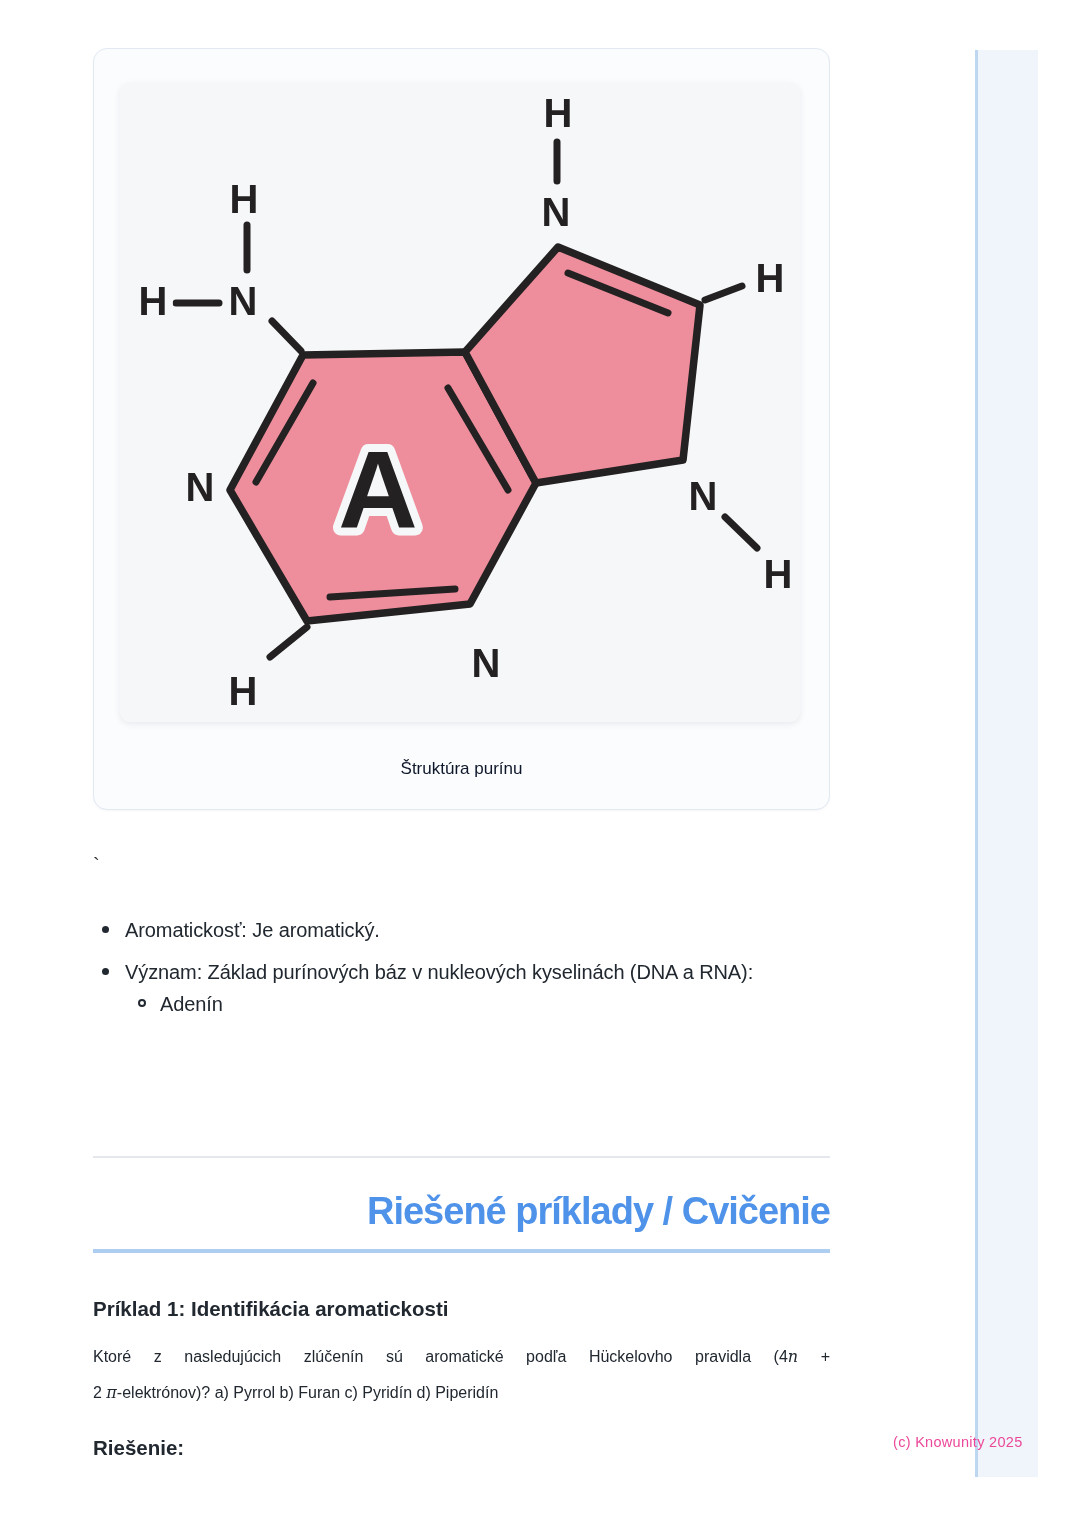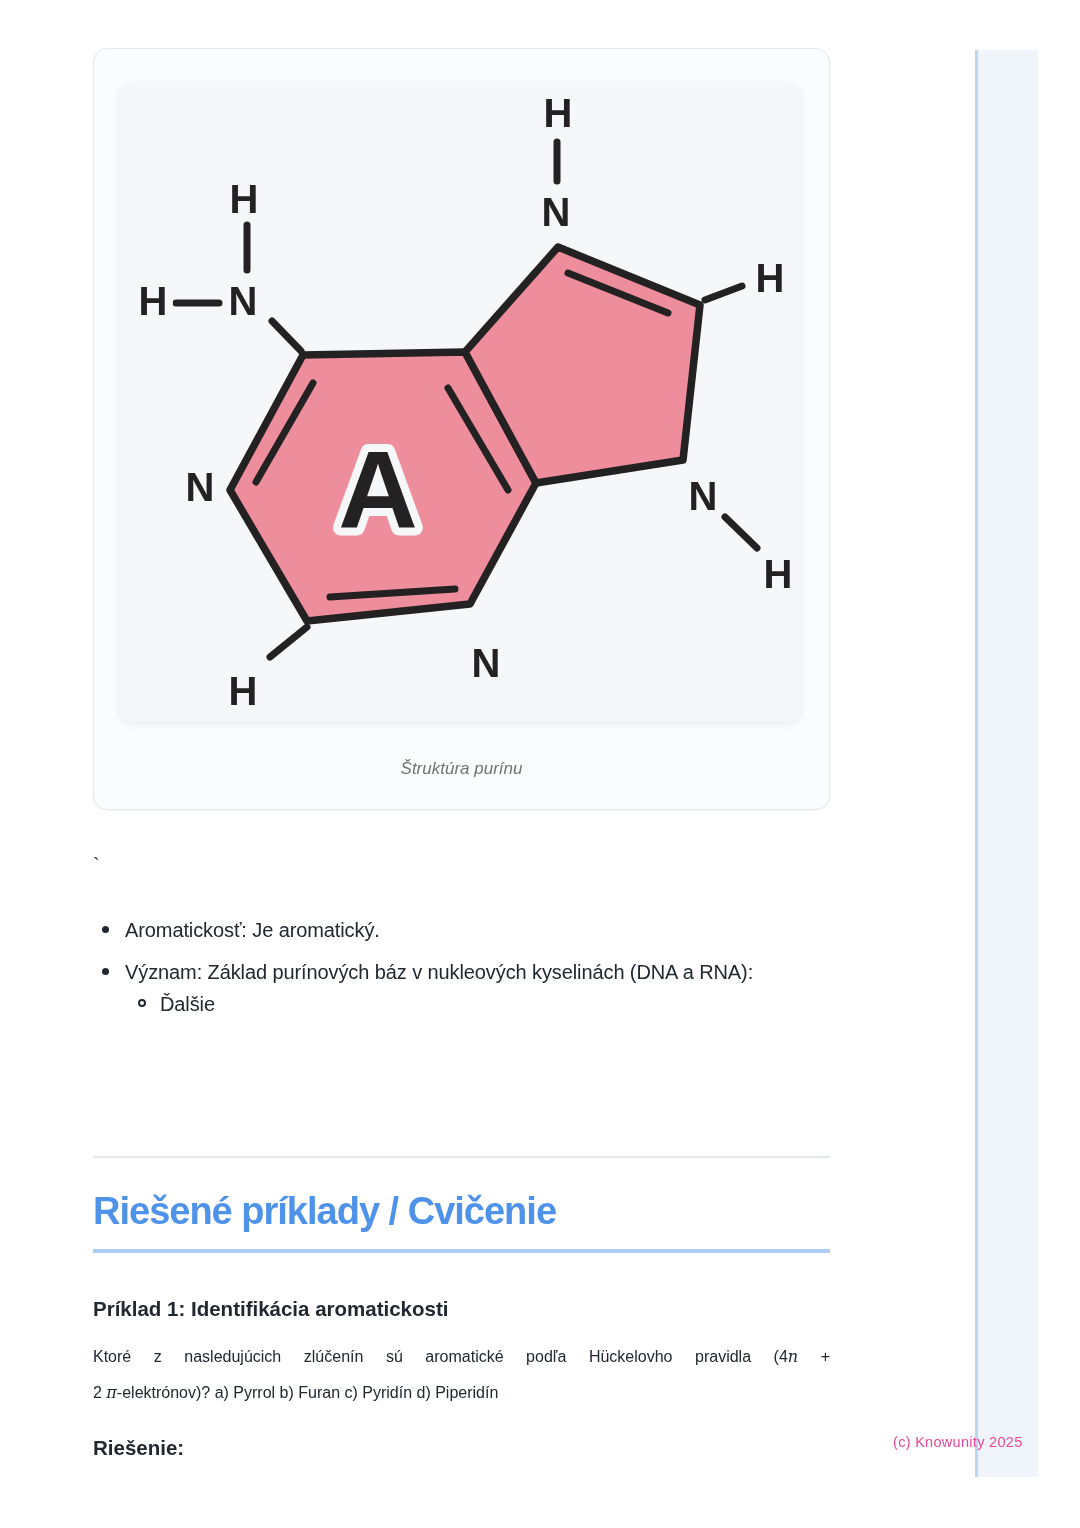--- a/index.html
+++ b/index.html
@@ -6,42 +6,42 @@
   body{font-family:"Liberation Sans","DejaVu Sans",sans-serif;color:#212830;}
   #page{position:relative;width:1080px;height:1528px;background:#ffffff;overflow:hidden;}
 
   
   .fig-card{position:absolute;left:93px;top:48px;width:737px;height:762px;
     background:#fafcfe;border:1px solid #e2e9f2;border-radius:14px;
     box-shadow:0 1px 2px rgba(16,24,40,.04);box-sizing:border-box;}
   .fig-canvas{position:absolute;left:26px;top:34px;width:680px;height:639px;
     background:#f6f7f8;border-radius:10px;box-shadow:0 2px 7px rgba(16,24,40,.08);overflow:hidden;}
   .fig-caption{position:absolute;left:0;top:710px;width:100%;text-align:center;
-    font-style:italic;font-size:17px;color:#737373;}
+    font-size:17px;color:#0f172a;}
 
   
   .atom-label{font-family:"Liberation Sans","DejaVu Sans",sans-serif;font-weight:700;
     fill:#242122;text-anchor:middle;paint-order:stroke;stroke:#f6f7f8;stroke-width:16px;stroke-linejoin:round;}
 
   .stray{position:absolute;left:93px;top:854px;font-size:20px;color:#333;}
 
   
   .row{position:absolute;left:93px;width:737px;font-size:20px;line-height:26px;letter-spacing:-.1px;}
   .row .txt{display:block;}
   .l1 .txt{padding-left:32px;}
   .l2 .txt{padding-left:67px;}
   .marker-dot{position:absolute;left:9px;top:9px;width:7px;height:7px;border-radius:50%;background:#212830;}
   .marker-ring{position:absolute;left:45px;top:8px;width:8px;height:8px;border-radius:50%;
     border:2px solid #212830;box-sizing:border-box;}
   .b{font-weight:400;}
 
   .divider{position:absolute;left:93px;top:1156px;width:737px;height:2px;background:#e4e7ec;}
 
   .section-title{position:absolute;left:93px;top:1190px;width:737px;
-    font-size:38px;font-weight:700;letter-spacing:-1px;color:#4e93e9;}
+    font-size:38px;font-weight:700;letter-spacing:-1px;color:#4e93e9;text-align:right;}
   .section-underline{position:absolute;left:93px;top:1249px;width:737px;height:4px;background:#adcdf1;}
 
   .example-heading{position:absolute;left:93px;top:1279px;width:737px;
     font-size:20.5px;font-weight:700;margin-top:18px;}
   .para{position:absolute;left:93px;top:1339px;width:737px;font-size:16px;line-height:36px;}
   .para .line1{text-align:justify;text-align-last:justify;}
   .mathvar{font-family:"DejaVu Serif","Liberation Serif",serif;font-style:italic;}
   .solution-label{position:absolute;left:93px;top:1436px;font-size:20.5px;font-weight:700;}
 
   .side-panel{position:absolute;left:975px;top:50px;width:63px;height:1427px;
@@ -92,21 +92,21 @@
   <div class="row l1" style="top:917px">
     <span class="marker-dot"></span>
     <span class="txt"><span class="b">Aromatickosť:</span><span> Je aromatický.</span></span>
   </div>
   <div class="row l1" style="top:959px">
     <span class="marker-dot"></span>
     <span class="txt"><span class="b">Význam:</span><span> Základ </span><span class="b">purínových báz</span><span> v nukleových kyselinách (DNA a RNA):</span></span>
   </div>
   <div class="row l2" style="top:991px">
     <span class="marker-ring"></span>
-    <span class="txt"><span class="b">Ďalšie</span></span>
+    <span class="txt"><span class="b">Adenín</span></span>
   </div>
 
   <div class="divider"></div>
 
   <h1 class="section-title" style="margin:0">Riešené príklady / Cvičenie</h1>
   <div class="section-underline"></div>
 
   <div class="example-heading">Príklad 1: Identifikácia aromatickosti</div>
 
   <div class="para">

